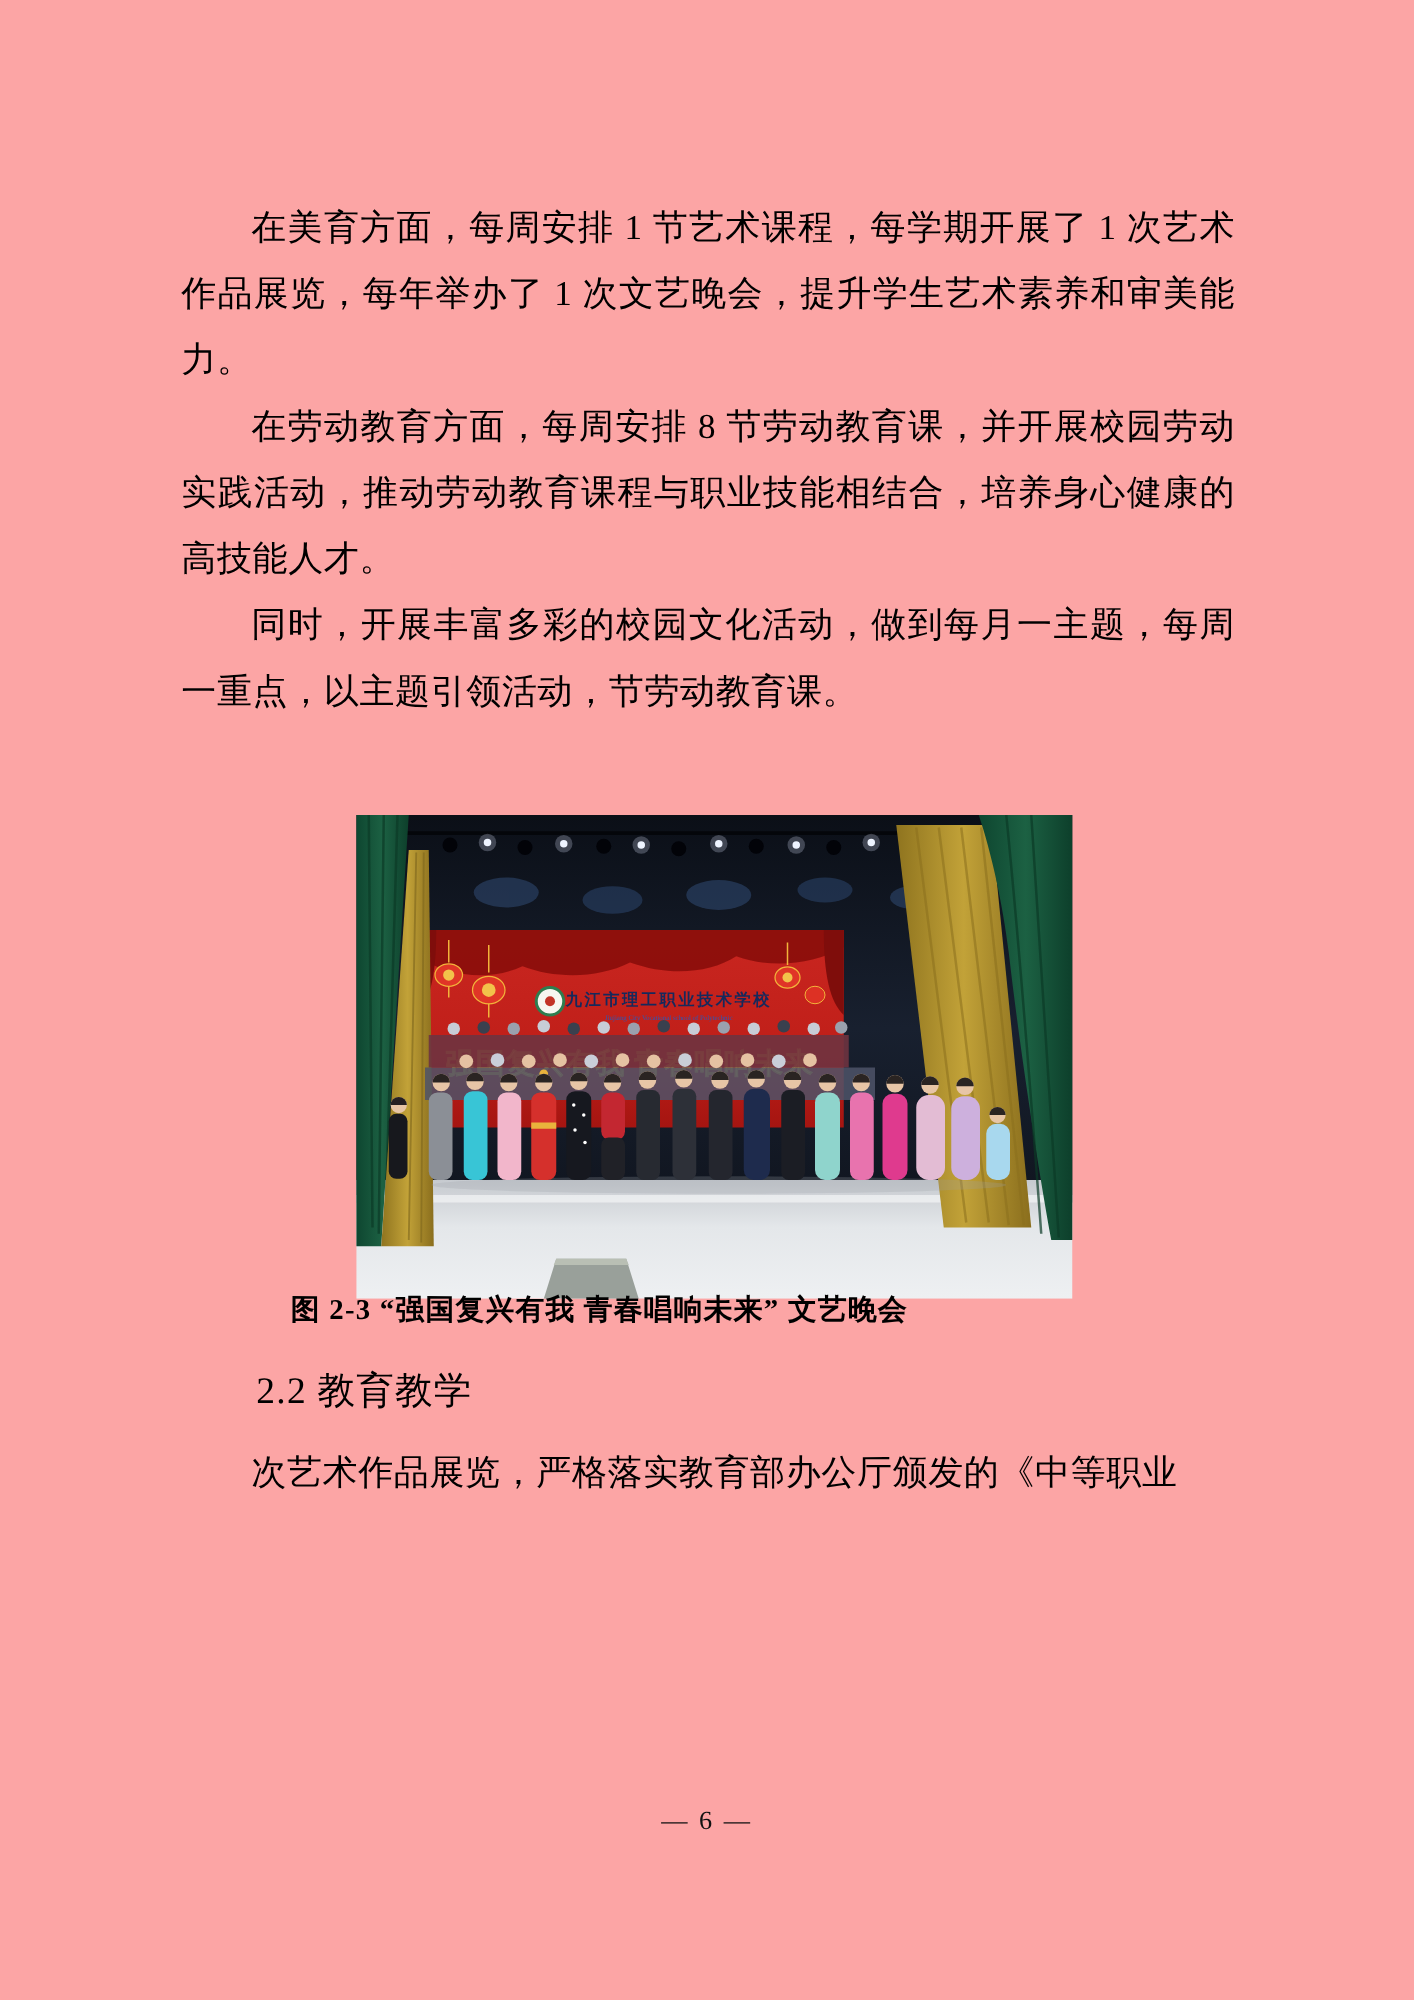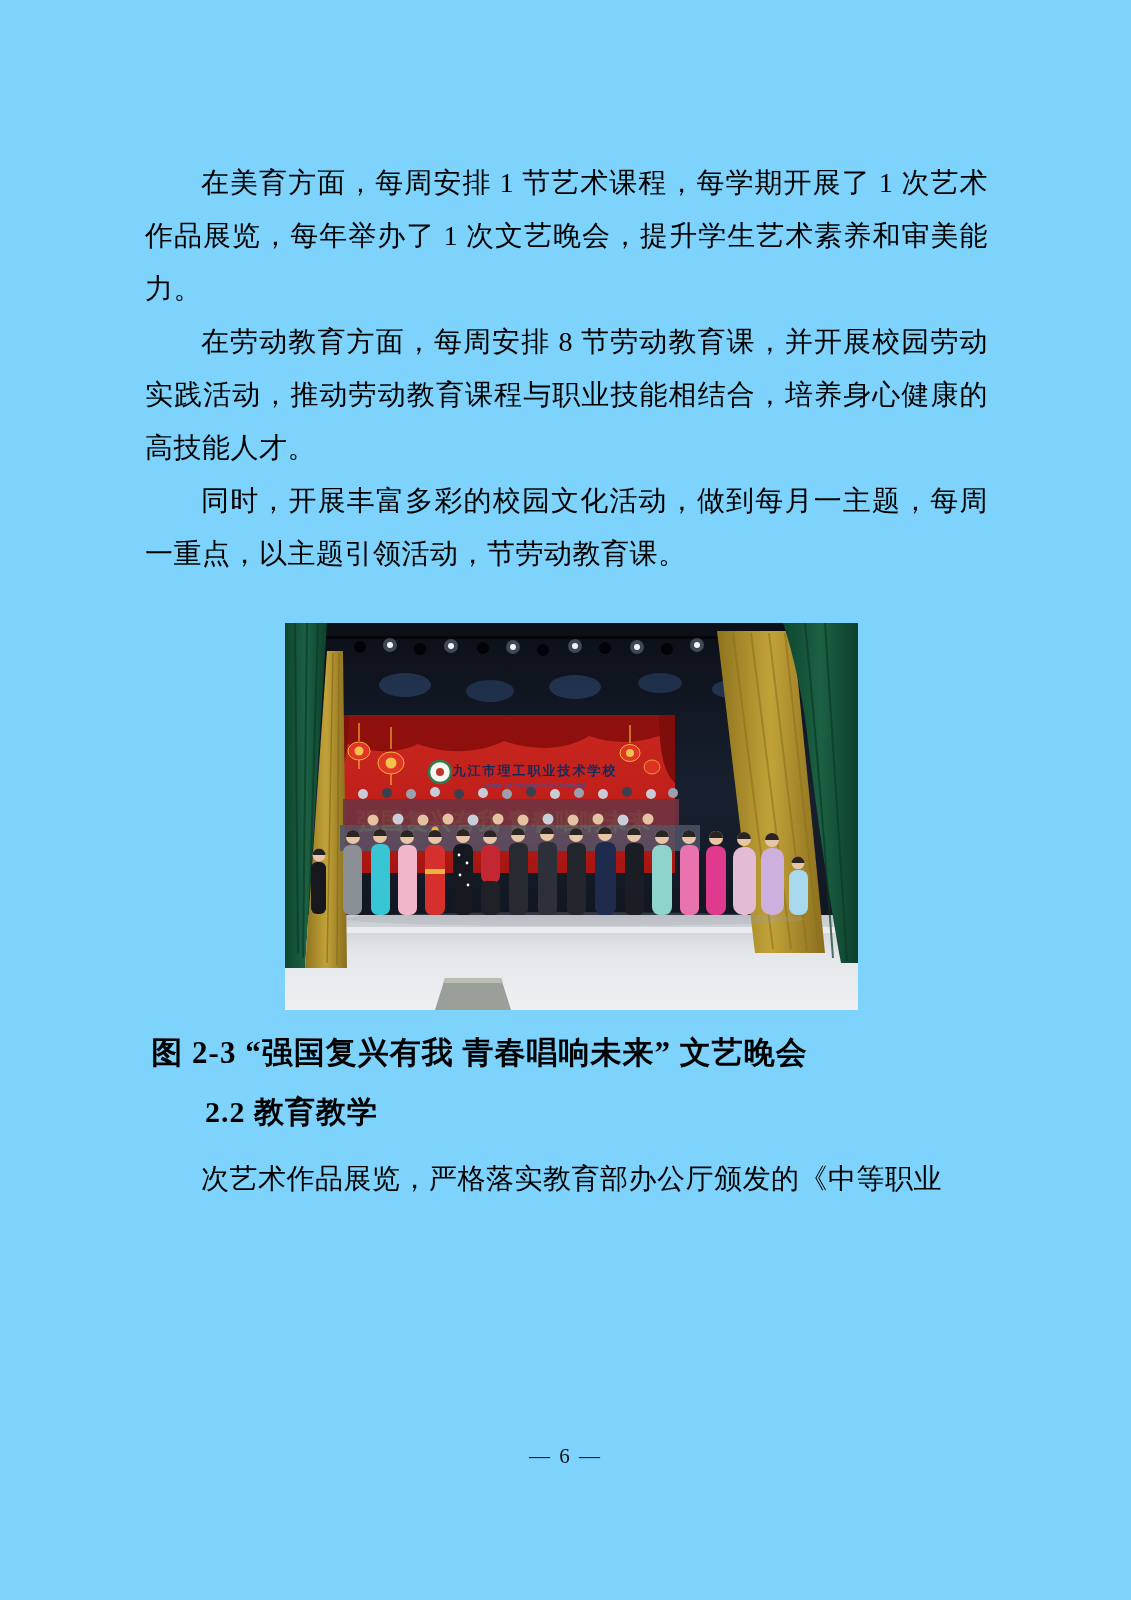--- a/index.html
+++ b/index.html
@@ -1,21 +1,21 @@
 <!DOCTYPE html>
 <html><head>
 <meta charset="utf-8">
 <style>
   * { margin: 0; padding: 0; box-sizing: border-box; }
   html, body { background: #ffffff; }
   .page {
     position: relative;
     width: 1131px;
     height: 1600px;
-    background: #7dd3fc;
+    background: #fca5a5;
     overflow: hidden;
     font-family: "Liberation Serif", "DejaVu Serif", serif;
     color: #000000;
   }
   .paragraphs-top {
     position: absolute;
     left: 145px;
     width: 843px;
     top: 156px;
   }
@@ -28,41 +28,41 @@
   .body-par {
     font-size: 28px;
     line-height: 53px;
     text-align: justify;
     text-indent: 2em;
     letter-spacing: 0.5px;
   }
   .figure-wrap {
     position: absolute;
     left: 285px;
-    top: 623px;
+    top: 652px;
     width: 573px;
     height: 387px;
   }
   .figure-wrap svg { display: block; width: 573px; height: 387px; }
   .figure-caption {
     position: absolute;
     left: 0;
     top: 1032px;
     width: 959px;
     text-align: center;
-    font-size: 31px;
+    font-size: 23px;
     font-weight: 700;
     letter-spacing: 1px;
   }
   .section-heading {
     position: absolute;
     left: 205px;
     top: 1092px;
     font-size: 30px;
-    font-weight: 700;
+    font-weight: 400;
     letter-spacing: 1px;
   }
   .page-number {
     position: absolute;
     left: 0;
     top: 1444px;
     width: 1131px;
     text-align: center;
     font-size: 21px;
     letter-spacing: 2px;

